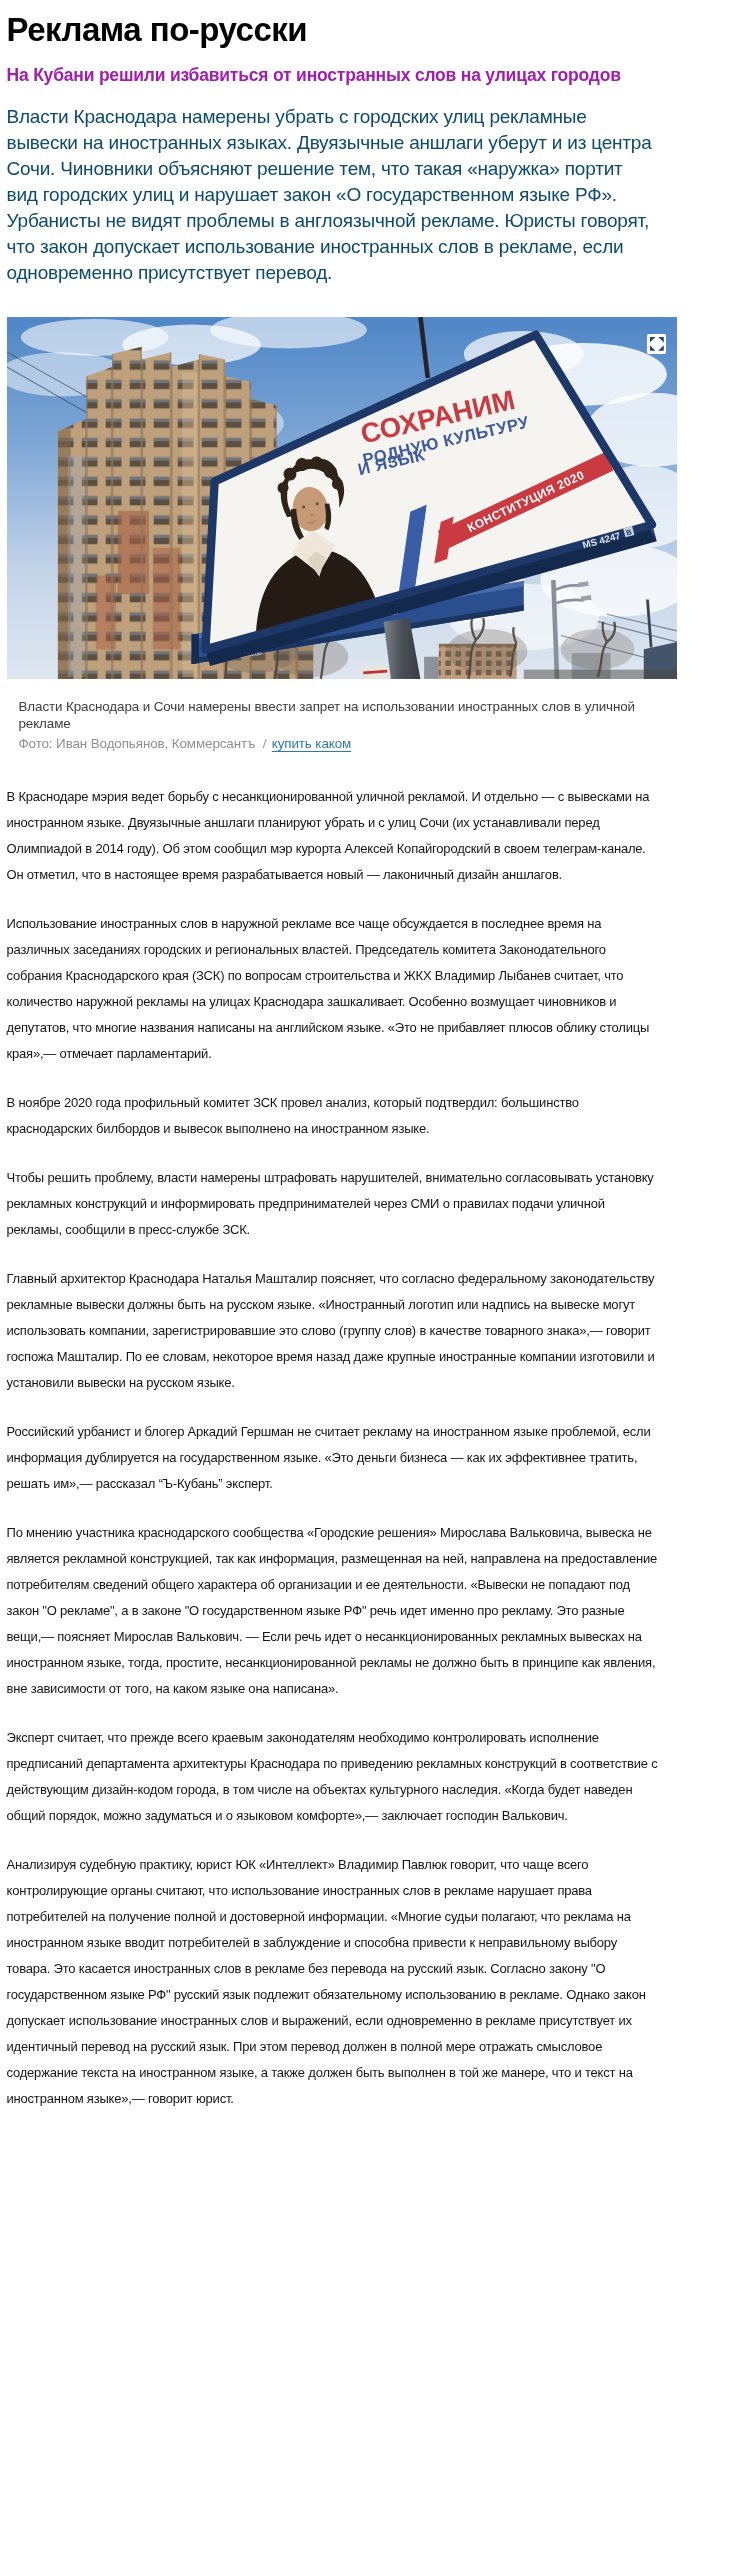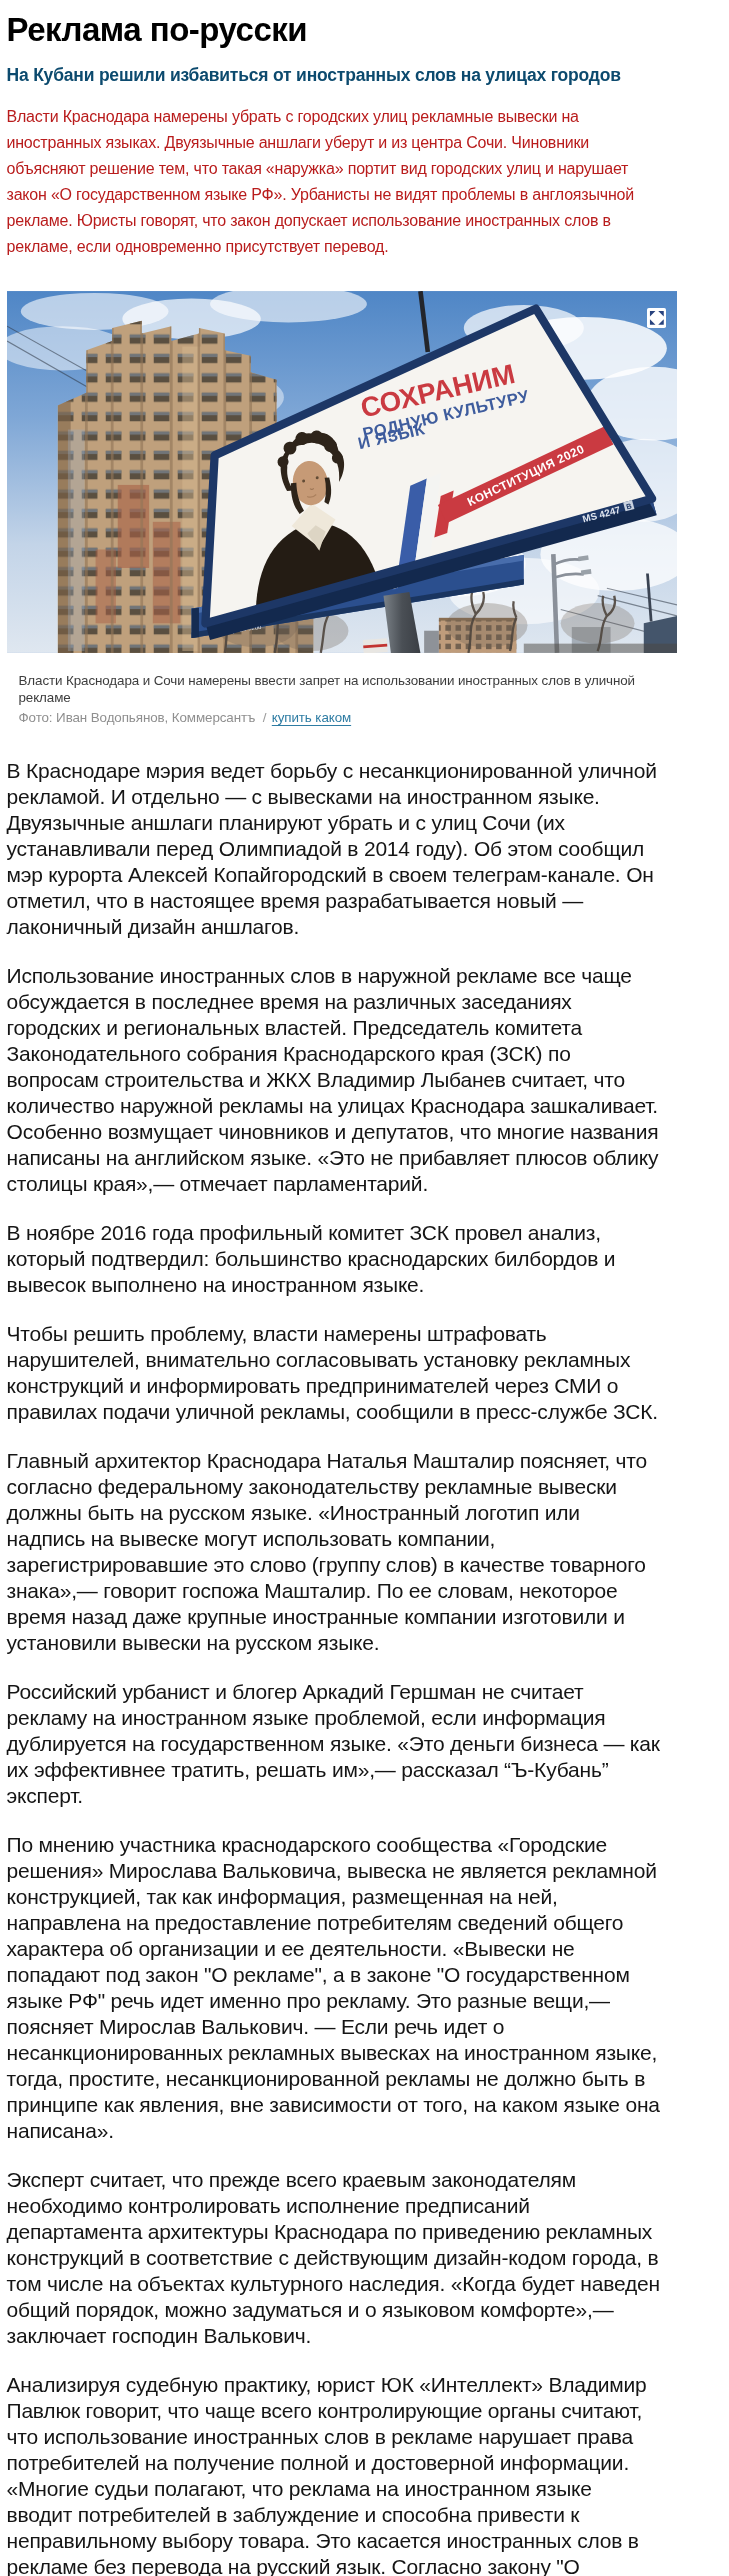--- a/index.html
+++ b/index.html
@@ -1,34 +1,34 @@
 <!DOCTYPE html>
 <html style="font-size:14.8px"><head>
 <meta charset="utf-8">
 <style>
   * { margin:0; padding:0; box-sizing:border-box; }
   html,body { background:#ffffff; }
   body { width:729px; font-family:"Liberation Sans", sans-serif; }
   .page { width:729px; height:2576px; overflow:hidden; padding:13px 0 0 6.5px; background:#fff; }
 
   h1.title { font-size:33px; line-height:1.05; font-weight:700; color:#000; letter-spacing:-0.5px; margin:0 0 17.5px 0; }
-  h2.subtitle { font-size:17.5px; font-weight:700; color:#0c4a6e; letter-spacing:-0.2px; margin:0 0 17.5px 0; }
-  p.lead { width:652px; font-size:16px; line-height:26px; color:#b91c1c; letter-spacing:-0.2px; margin:0 0 31px 0; }
+  h2.subtitle { font-size:17.5px; font-weight:700; color:#a21caf; letter-spacing:-0.2px; margin:0 0 17.5px 0; }
+  p.lead { width:652px; font-size:19px; line-height:26px; color:#0c4a6e; letter-spacing:-0.2px; margin:0 0 31px 0; }
 
   figure.photo { margin:0 0 33px 0; width:670px; }
   .photo-wrap { position:relative; width:670px; height:362px; overflow:hidden; background:#9db9dd; }
   .photo-wrap svg.scene { display:block; }
   .expand-btn { position:absolute; top:17.5px; right:10.2px; width:19.4px; height:19.4px; background:#ffffff; border:none; border-radius:1.8px; padding:1.8px; cursor:pointer; display:flex; align-items:center; justify-content:center; }
   figcaption { padding:19px 0 0 12px; }
   .cap-text { width:637px; font-size:13.4px; line-height:17.5px; color:#3d3d3d; letter-spacing:-0.1px; }
   .credit-line { margin-top:3.7px; font-size:13.4px; color:#8f8f8f; letter-spacing:-0.1px; }
   .credit-line .sep { margin:0 5.5px 0 7.4px; color:#9a9a9a; }
   a.buy-link { color:#2e7ca3; text-decoration:underline; text-underline-offset:2.8px; cursor:pointer; }
 
-  .article-body p { width:654px; font-size:21px; line-height:26px; color:#151515; letter-spacing:-0.2px; margin:0 0 23px 0; }
+  .article-body p { width:654px; font-size:13px; line-height:26px; color:#151515; letter-spacing:-0.2px; margin:0 0 23px 0; }
 </style>
 </head>
 <body>
 
 <div class="page">
 
   <h1 class="title">Реклама по-русски</h1>
   <h2 class="subtitle">На Кубани решили избавиться от иностранных слов на улицах городов</h2>
   <p class="lead">Власти Краснодара намерены убрать с городских улиц рекламные вывески на иностранных языках. Двуязычные аншлаги уберут и из центра Сочи. Чиновники объясняют решение тем, что такая «наружка» портит вид городских улиц и нарушает закон «О государственном языке РФ». Урбанисты не видят проблемы в англоязычной рекламе. Юристы говорят, что закон допускает использование иностранных слов в рекламе, если одновременно присутствует перевод.</p>
 
@@ -242,21 +242,21 @@
       <div class="cap-text">Власти Краснодара и Сочи намерены ввести запрет на использовании иностранных слов в уличной рекламе</div>
       <div class="credit-line">
         <span>Фото: Иван Водопьянов, Коммерсантъ</span><span class="sep">/</span><a class="buy-link">купить каком</a>
       </div>
     </figcaption>
   </figure>
 
   <div class="article-body">
     <p>В Краснодаре мэрия ведет борьбу с несанкционированной уличной рекламой. И отдельно — с вывесками на иностранном языке. Двуязычные аншлаги планируют убрать и с улиц Сочи (их устанавливали перед Олимпиадой в 2014 году). Об этом сообщил мэр курорта Алексей Копайгородский в своем телеграм-канале. Он отметил, что в настоящее время разрабатывается новый — лаконичный дизайн аншлагов.</p>
     <p>Использование иностранных слов в наружной рекламе все чаще обсуждается в последнее время на различных заседаниях городских и региональных властей. Председатель комитета Законодательного собрания Краснодарского края (ЗСК) по вопросам строительства и ЖКХ Владимир Лыбанев считает, что количество наружной рекламы на улицах Краснодара зашкаливает. Особенно возмущает чиновников и депутатов, что многие названия написаны на английском языке. «Это не прибавляет плюсов облику столицы края»,— отмечает парламентарий.</p>
-    <p>В ноябре 2016 года профильный комитет ЗСК провел анализ, который подтвердил: большинство краснодарских билбордов и вывесок выполнено на иностранном языке.</p>
+    <p>В ноябре 2020 года профильный комитет ЗСК провел анализ, который подтвердил: большинство краснодарских билбордов и вывесок выполнено на иностранном языке.</p>
     <p>Чтобы решить проблему, власти намерены штрафовать нарушителей, внимательно согласовывать установку рекламных конструкций и информировать предпринимателей через СМИ о правилах подачи уличной рекламы, сообщили в пресс-службе ЗСК.</p>
     <p>Главный архитектор Краснодара Наталья Машталир поясняет, что согласно федеральному законодательству рекламные вывески должны быть на русском языке. «Иностранный логотип или надпись на вывеске могут использовать компании, зарегистрировавшие это слово (группу слов) в качестве товарного знака»,— говорит госпожа Машталир. По ее словам, некоторое время назад даже крупные иностранные компании изготовили и установили вывески на русском языке.</p>
     <p>Российский урбанист и блогер Аркадий Гершман не считает рекламу на иностранном языке проблемой, если информация дублируется на государственном языке. «Это деньги бизнеса — как их эффективнее тратить, решать им»,— рассказал “Ъ-Кубань” эксперт.</p>
     <p>По мнению участника краснодарского сообщества «Городские решения» Мирослава Вальковича, вывеска не является рекламной конструкцией, так как информация, размещенная на ней, направлена на предоставление потребителям сведений общего характера об организации и ее деятельности. «Вывески не попадают под закон "О рекламе", а в законе "О государственном языке РФ" речь идет именно про рекламу. Это разные вещи,— поясняет Мирослав Валькович. — Если речь идет о несанкционированных рекламных вывесках на иностранном языке, тогда, простите, несанкционированной рекламы не должно быть в принципе как явления, вне зависимости от того, на каком языке она написана».</p>
     <p>Эксперт считает, что прежде всего краевым законодателям необходимо контролировать исполнение предписаний департамента архитектуры Краснодара по приведению рекламных конструкций в соответствие с действующим дизайн-кодом города, в том числе на объектах культурного наследия. «Когда будет наведен общий порядок, можно задуматься и о языковом комфорте»,— заключает господин Валькович.</p>
     <p>Анализируя судебную практику, юрист ЮК «Интеллект» Владимир Павлюк говорит, что чаще всего контролирующие органы считают, что использование иностранных слов в рекламе нарушает права потребителей на получение полной и достоверной информации. «Многие судьи полагают, что реклама на иностранном языке вводит потребителей в заблуждение и способна привести к неправильному выбору товара. Это касается иностранных слов в рекламе без перевода на русский язык. Согласно закону "О государственном языке РФ" русский язык подлежит обязательному использованию в рекламе. Однако закон допускает использование иностранных слов и выражений, если одновременно в рекламе присутствует их идентичный перевод на русский язык. При этом перевод должен в полной мере отражать смысловое содержание текста на иностранном языке, а также должен быть выполнен в той же манере, что и текст на иностранном языке»,— говорит юрист.</p>
 
   </div>
 
 </div>

